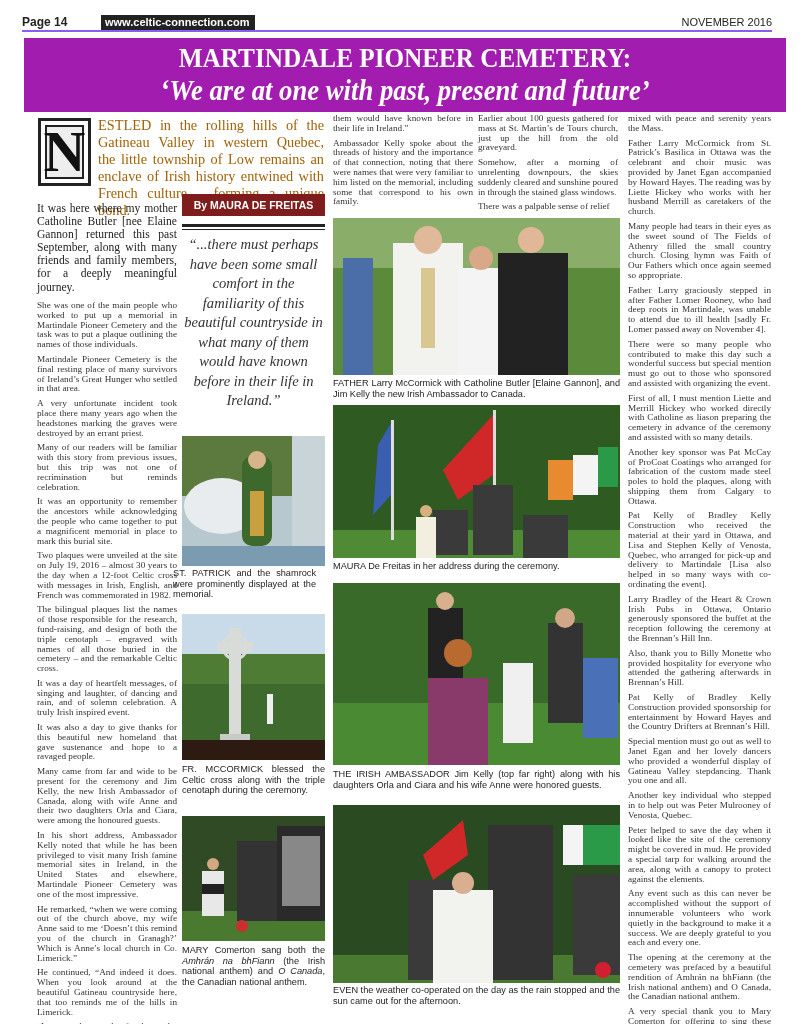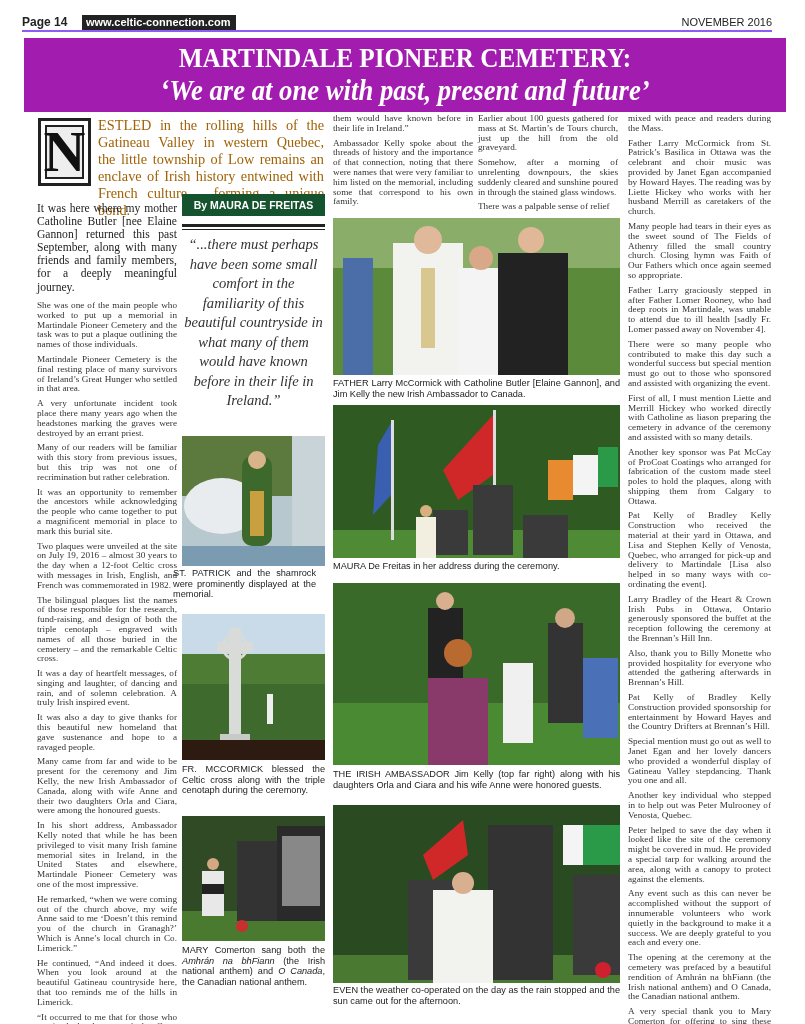--- a/index.html
+++ b/index.html
@@ -1,32 +1,32 @@
 <!DOCTYPE html>
 <html><head>
 <meta charset="utf-8">
 <style>
   * { box-sizing: border-box; margin: 0; padding: 0; }
   body { width: 805px; height: 1024px; background: #fff; position: relative; overflow: hidden; font-family: "Liberation Serif", serif; color: #222; }
   .abs { position: absolute; }
   .topbar { left: 22px; top: 14px; width: 750px; height: 18px; border-bottom: 2px solid #8b5cf6; }
   .pageno { left: 0; top: 1px; font-family: "Liberation Sans", sans-serif; font-weight: bold; font-size: 12px; color: #222; }
-  .url { left: 60px; top: 1px; background: #222; color: #fff; font-family: "Liberation Sans", sans-serif; font-weight: bold; font-size: 11px; padding: 1px 6px 1px 4px; height: 15px; line-height: 13px; }
+  .url { left: 79px; top: 1px; background: #222; color: #fff; font-family: "Liberation Sans", sans-serif; font-weight: bold; font-size: 11px; padding: 1px 6px 1px 4px; height: 15px; line-height: 13px; }
   .date { right: 0; top: 2px; font-family: "Liberation Sans", sans-serif; font-size: 11px; color: #222; }
   .banner { left: 24px; top: 38px; width: 762px; height: 74px; background: #a21caf; color: #fff; text-align: center; }
   .banner .l1 { font-family: "Liberation Serif", serif; font-size: 28px; font-weight: bold; line-height: 32px; padding-top: 4px; letter-spacing: 0px; transform: scaleX(0.9); }
   .banner .l2 { font-family: "Liberation Serif", serif; font-style: italic; font-weight: bold; font-size: 29px; line-height: 32px; transform: scaleX(0.92); }
   .dropcap { left: 38px; top: 118px; width: 53px; height: 68px; border: 3px solid #222; background: #fff; }
   .dropcap .inner { position: absolute; left: 4px; top: 4px; right: 4px; bottom: 4px; border: 2px solid #222; background: #eee; display: flex; align-items: center; justify-content: center; font-size: 58px; font-weight: bold; color: #111; font-family: "Liberation Serif", serif; line-height: 1; }
   .lede { left: 98px; top: 117px; width: 226px; font-size: 14.3px; line-height: 17px; text-align: justify; color: #a16207; }
   .body-col { font-size: 9.2px; line-height: 9.8px; text-align: justify; color: #333; }
   .body-col p { margin-bottom: 5px; }
   .col1-big { left: 37px; top: 202px; width: 140px; font-size: 11.6px; line-height: 13.1px; text-align: justify; color: #222; margin-bottom: 6px; }
   .col1 { left: 37px; top: 301px; width: 140px; }
-  .byline { left: 182px; top: 194px; width: 143px; height: 22px; background: #14532d; color: #fff; font-family: "Liberation Sans", sans-serif; font-weight: bold; font-size: 10.5px; line-height: 22px; text-align: center; }
+  .byline { left: 182px; top: 194px; width: 143px; height: 22px; background: #7f1d1d; color: #fff; font-family: "Liberation Sans", sans-serif; font-weight: bold; font-size: 10.5px; line-height: 22px; text-align: center; }
   .rule1 { left: 182px; top: 224px; width: 143px; border-top: 3px solid #222; }
   .rule2 { left: 182px; top: 229px; width: 143px; border-top: 1px solid #222; }
   .pullquote { left: 182px; top: 235px; width: 143px; font-family: "Liberation Serif", serif; font-style: italic; font-size: 14.6px; line-height: 19.5px; text-align: center; color: #333; }
   .photo { background: #4a6a35; overflow: hidden; }
   .caption { font-family: "Liberation Sans", sans-serif; font-size: 9.2px; line-height: 10.5px; color: #222; text-align: justify; }
   .col3 { left: 333px; top: 114px; width: 140px; }
   .col4 { left: 478px; top: 114px; width: 140px; }
   .col5 { left: 628px; top: 114px; width: 143px; }
   svg { display: block; }
 </style>
@@ -48,21 +48,21 @@
   <div class="inner">N</div>
 </div>
 
 <div class="abs lede">ESTLED in the rolling hills of the Gatineau Valley in western Quebec, the little township of Low remains an enclave of Irish history entwined with French culture – forming a unique bond.</div>
 
 <div class="abs col1-big">It was here where my mother Catholine Butler [nee Elaine Gannon] returned this past September, along with many friends and family members, for a deeply meaningful journey.</div>
 <div class="abs body-col col1">
   <p>She was one of the main people who worked to put up a memorial in Martindale Pioneer Cemetery and the task was to put a plaque outlining the names of those individuals.</p>
   <p>Martindale Pioneer Cemetery is the final resting place of many survivors of Ireland’s Great Hunger who settled in that area.</p>
   <p>A very unfortunate incident took place there many years ago when the headstones marking the graves were destroyed by an errant priest.</p>
-  <p>Many of our readers will be familiar with this story from previous issues, but this trip was not one of recrimination but rather celebration.</p>
+  <p>Many of our readers will be familiar with this story from previous issues, but this trip was not one of recrimination but reminds celebration.</p>
   <p>It was an opportunity to remember the ancestors while acknowledging the people who came together to put a magnificent memorial in place to mark this burial site.</p>
   <p>Two plaques were unveiled at the site on July 19, 2016 – almost 30 years to the day when a 12-foot Celtic cross with messages in Irish, English, and French was commemorated in 1982.</p>
   <p>The bilingual plaques list the names of those responsible for the research, fund-raising, and design of both the triple cenotaph – engraved with names of all those buried in the cemetery – and the remarkable Celtic cross.</p>
   <p>It was a day of heartfelt messages, of singing and laughter, of dancing and rain, and of solemn celebration. A truly Irish inspired event.</p>
   <p>It was also a day to give thanks for this beautiful new homeland that gave sustenance and hope to a ravaged people.</p>
   <p>Many came from far and wide to be present for the ceremony and Jim Kelly, the new Irish Ambassador of Canada, along with wife Anne and their two daughters Orla and Ciara, were among the honoured guests.</p>
   <p>In his short address, Ambassador Kelly noted that while he has been privileged to visit many Irish famine memorial sites in Ireland, in the United States and elsewhere, Martindale Pioneer Cemetery was one of the most impressive.</p>
   <p>He remarked, “when we were coming out of the church above, my wife Anne said to me ‘Doesn’t this remind you of the church in Granagh?’ Which is Anne’s local church in Co. Limerick.”</p>
   <p>He continued, “And indeed it does. When you look around at the beautiful Gatineau countryside here, that too reminds me of the hills in Limerick.</p>
   <p>“It occurred to me that for those who survived the horrors of the Great Famine, there must perhaps have been some small comfort in the familiarity of this beautiful countryside in what many of</p>
@@ -190,21 +190,21 @@
     <rect x="240" y="70" width="47" height="100" fill="#3a3a3a"></rect>
     <rect x="75" y="75" width="55" height="100" fill="#3a3a3a"></rect>
     <rect x="100" y="85" width="60" height="93" fill="#f2f2ee"></rect>
     <circle cx="130" cy="78" r="11" fill="#d8b090"></circle>
     <circle cx="270" cy="165" r="8" fill="#d02030"></circle>
   </svg>
 </div>
 <div class="abs caption" style="left:333px; top:985px; width:287px;">EVEN the weather co-operated on the day as the rain stopped and the sun came out for the afternoon.</div>
 
 <div class="abs body-col col5">
-  <p>mixed with peace and readers during the Mass.</p>
+  <p>mixed with peace and serenity years the Mass.</p>
   <p>Father Larry McCormick from St. Patrick’s Basilica in Ottawa was the celebrant and choir music was provided by Janet Egan accompanied by Howard Hayes. The reading was by Liette Hickey who works with her husband Merrill as caretakers of the church.</p>
   <p>Many people had tears in their eyes as the sweet sound of The Fields of Athenry filled the small country church. Closing hymn was Faith of Our Fathers which once again seemed so appropriate.</p>
   <p>Father Larry graciously stepped in after Father Lomer Rooney, who had deep roots in Martindale, was unable to attend due to ill health [sadly Fr. Lomer passed away on November 4].</p>
   <p>There were so many people who contributed to make this day such a wonderful success but special mention must go out to those who sponsored and assisted with organizing the event.</p>
   <p>First of all, I must mention Liette and Merrill Hickey who worked directly with Catholine as liason preparing the cemetery in advance of the ceremony and assisted with so many details.</p>
   <p>Another key sponsor was Pat McCay of ProCoat Coatings who arranged for fabrication of the custom made steel poles to hold the plaques, along with shipping them from Calgary to Ottawa.</p>
   <p>Pat Kelly of Bradley Kelly Construction who received the material at their yard in Ottawa, and Lisa and Stephen Kelly of Venosta, Quebec, who arranged for pick-up and delivery to Martindale [Lisa also helped in so many ways with co-ordinating the event].</p>
   <p>Larry Bradley of the Heart &amp; Crown Irish Pubs in Ottawa, Ontario generously sponsored the buffet at the reception following the ceremony at the Brennan’s Hill Inn.</p>
   <p>Also, thank you to Billy Monette who provided hospitality for everyone who attended the gathering afterwards in Brennan’s Hill.</p>
   <p>Pat Kelly of Bradley Kelly Construction provided sponsorship for entertainment by Howard Hayes and the Country Drifters at Brennan’s Hill.</p>

